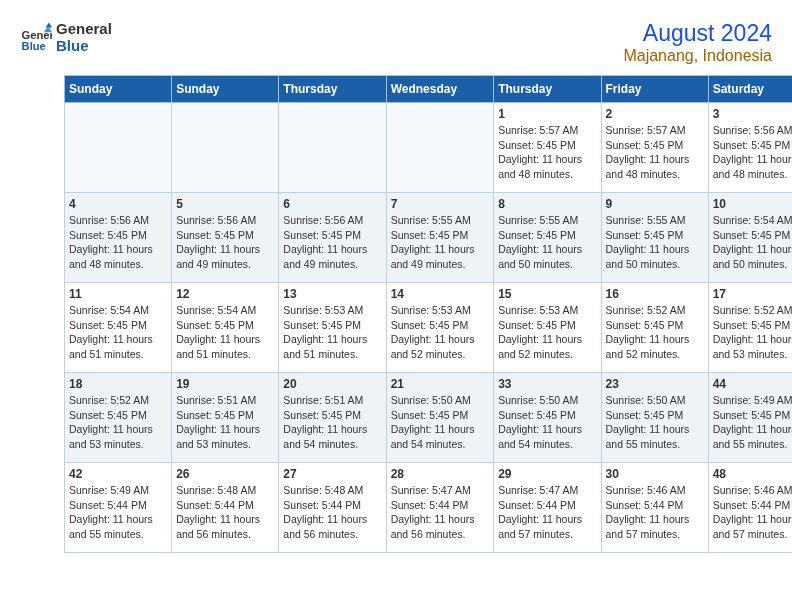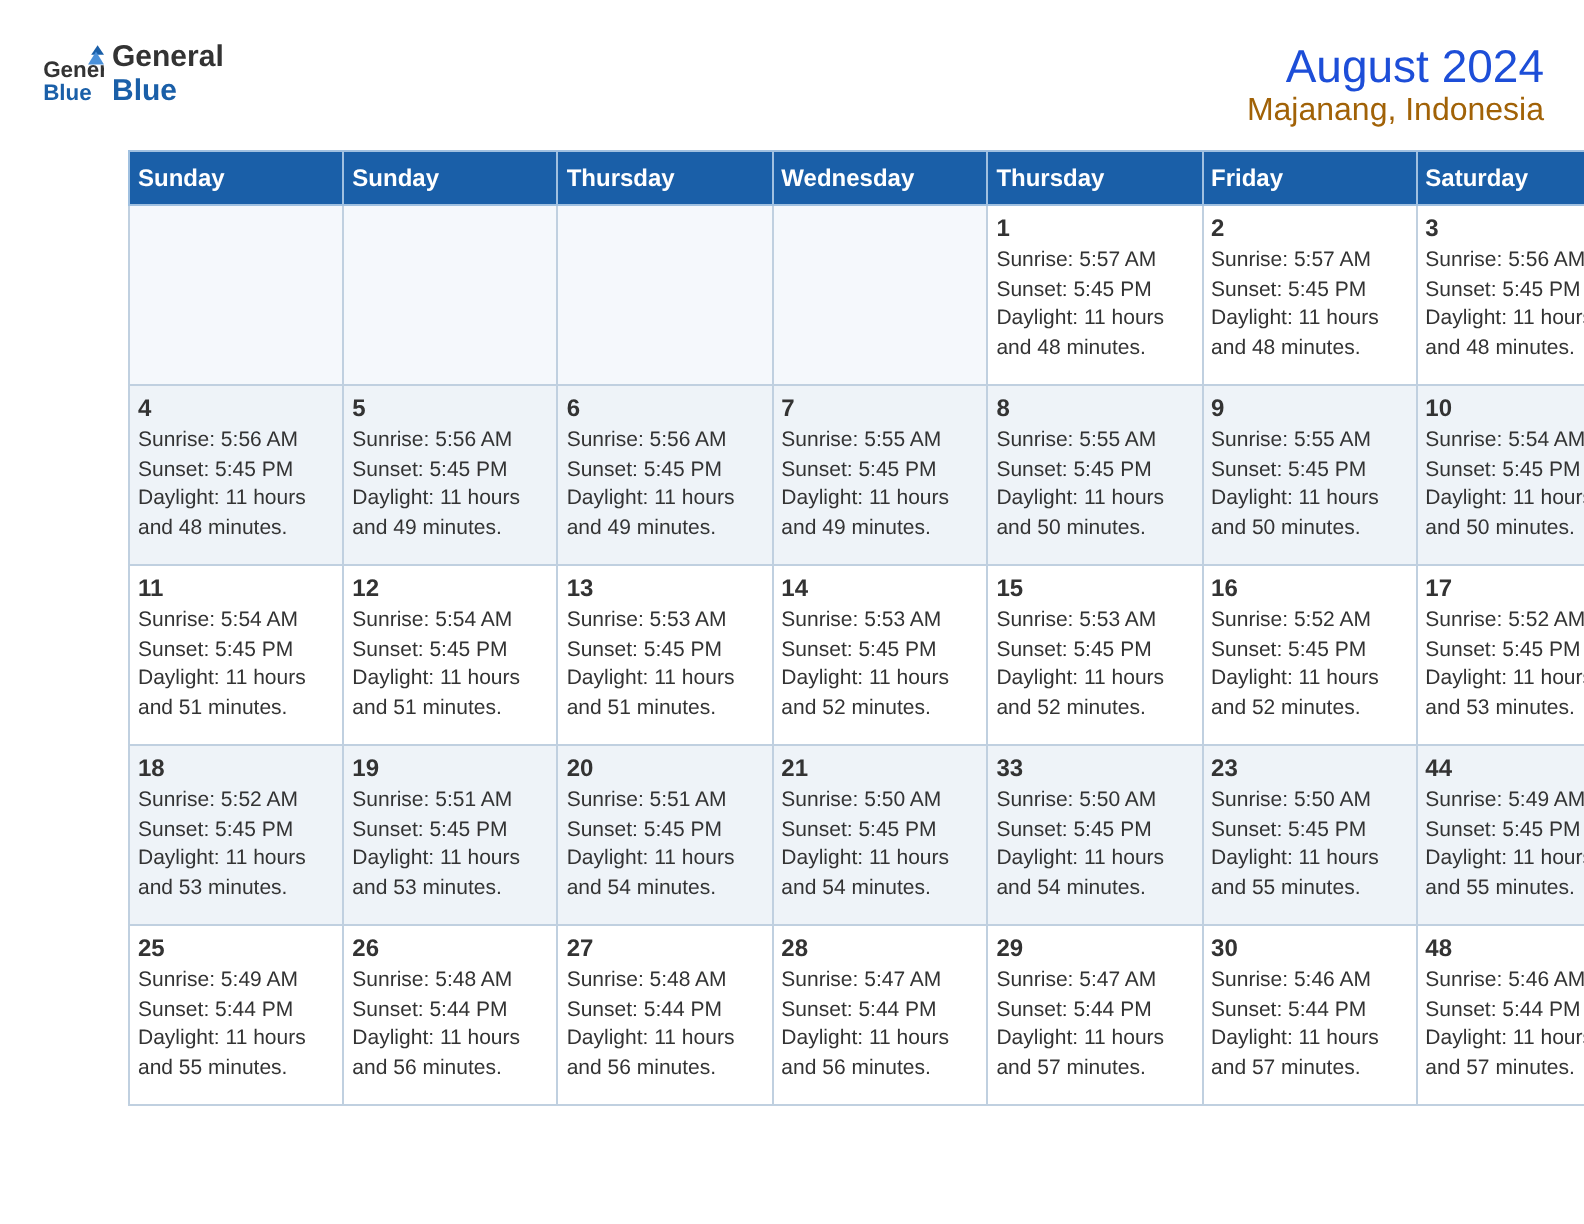--- a/index.html
+++ b/index.html
@@ -288,21 +288,21 @@
         <td class="alt-row">
           <div class="day-number">44</div>
           <div class="day-info" style="white-space: pre-line;">Sunrise: 5:49 AM
 Sunset: 5:45 PM
 Daylight: 11 hours
 and 55 minutes.</div>
         </td>
       </tr>
       <tr>
         <td>
-          <div class="day-number">25</div>
+          <div class="day-number">42</div>
           <div class="day-info" style="white-space: pre-line;">Sunrise: 5:49 AM
 Sunset: 5:44 PM
 Daylight: 11 hours
 and 55 minutes.</div>
         </td>
         <td>
           <div class="day-number">26</div>
           <div class="day-info" style="white-space: pre-line;">Sunrise: 5:48 AM
 Sunset: 5:44 PM
 Daylight: 11 hours

